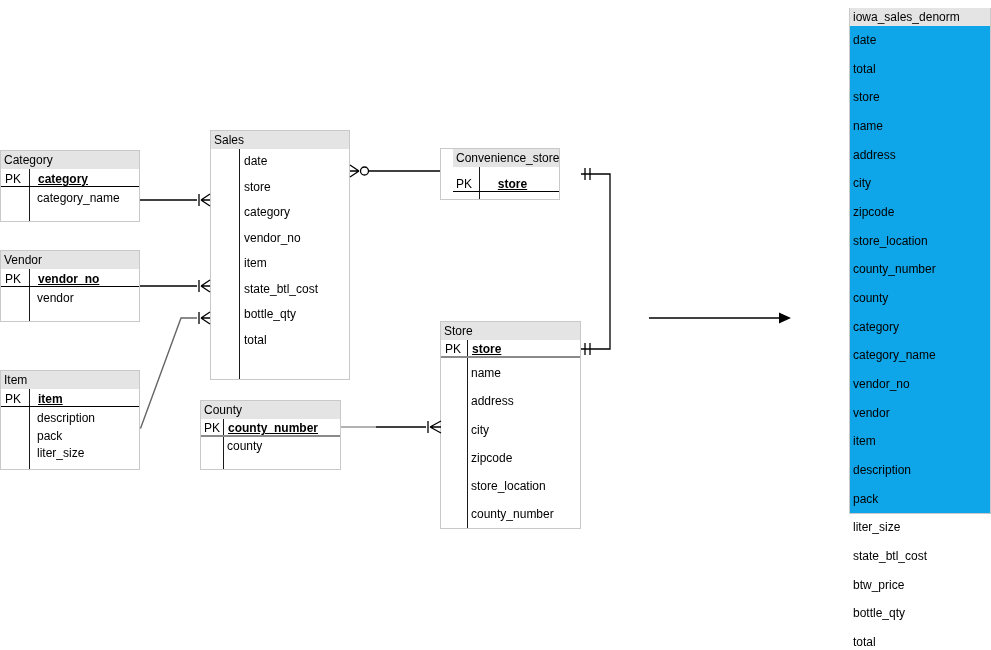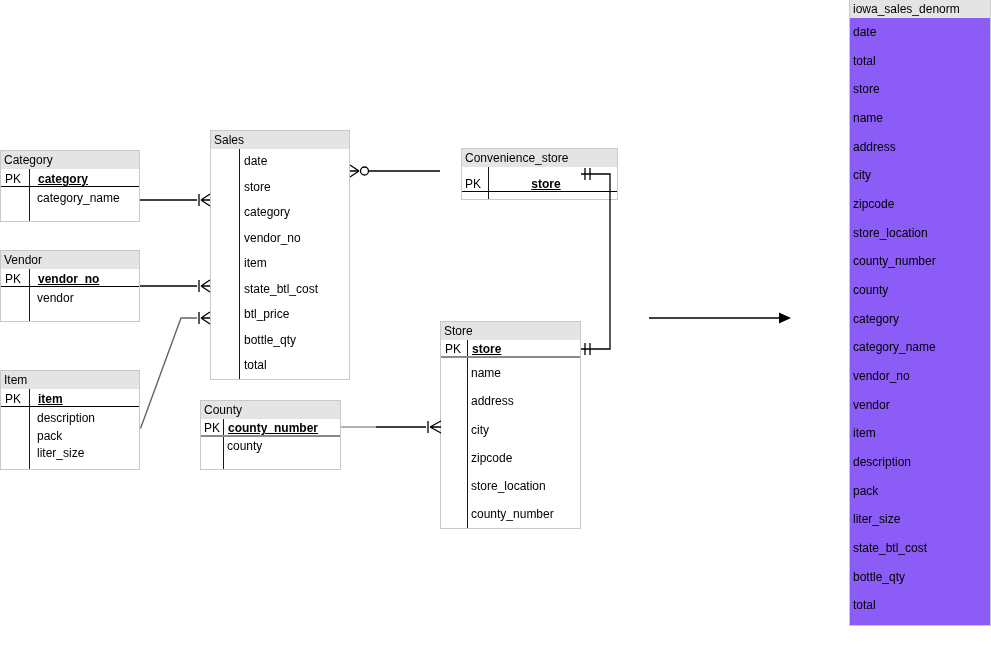--- a/index.html
+++ b/index.html
@@ -55,27 +55,27 @@
   #t-store .pk-field { padding-left:4px; }
   #t-store .f-row { height:28.3px; line-height:28.3px; padding-left:30px; }
   #t-store .f-rows { padding-top:1px; }
 
   
   #t-category { left:0;   top:150px; width:140px; height:72px; }
   #t-vendor   { left:0;   top:250px; width:140px; height:72px; }
   #t-item     { left:0;   top:370px; width:140px; height:100px; }
   #t-sales    { left:210px; top:130px; width:140px; height:250px; }
   #t-county   { left:200px; top:400px; width:141px; height:70px; }
-  #t-cstore   { left:461px; top:148px; width:157px; height:52px; }
+  #t-cstore   { left:440px; top:148px; width:120px; height:52px;padding-left:12px; }
   #t-store    { left:440px; top:321px; width:141px; height:208px; }
 
   
   #denorm {
-    position:absolute; left:849px; top:0; width:142px; height:626px;
-    box-sizing:border-box; border:1px solid #c9c9c9; border-top:0; background:#8b5cf6;
+    position:absolute; left:849px; top:8px; width:142px; height:506px;
+    box-sizing:border-box; border:1px solid #c9c9c9; border-top:0; background:#0ea5e9;
   }
   #denorm .t-title { padding-left:3px; }
   #denorm .d-row { height:28.68px; line-height:28.68px; padding-left:3px; white-space:nowrap; }
 
   #rel-overlay { position:absolute; left:0; top:0; pointer-events:none; }
 </style>
 </head>
 <body>
 
 <div id="canvas">
@@ -128,21 +128,20 @@
     <div class="t-title">Sales</div>
     <div class="t-body">
       <div class="pk-divider"></div>
       <div class="f-rows">
           <div class="f-row">date</div>
           <div class="f-row">store</div>
           <div class="f-row">category</div>
           <div class="f-row">vendor_no</div>
           <div class="f-row">item</div>
           <div class="f-row">state_btl_cost</div>
-          <div class="f-row">btl_price</div>
           <div class="f-row">bottle_qty</div>
           <div class="f-row">total</div>
         </div>
     </div>
   </div>
 
   <div class="etable" id="t-county">
     <div class="t-title">County</div>
     <div class="t-body">
       <div class="pk-divider"></div>
@@ -202,20 +201,21 @@
         <div class="d-row">county</div>
         <div class="d-row">category</div>
         <div class="d-row">category_name</div>
         <div class="d-row">vendor_no</div>
         <div class="d-row">vendor</div>
         <div class="d-row">item</div>
         <div class="d-row">description</div>
         <div class="d-row">pack</div>
         <div class="d-row">liter_size</div>
         <div class="d-row">state_btl_cost</div>
+        <div class="d-row">btw_price</div>
         <div class="d-row">bottle_qty</div>
         <div class="d-row">total</div>
       </div>
   </div>
 
   <svg id="rel-overlay" width="991" height="650" viewBox="0 0 991 650">
 
     <g stroke="#000" stroke-width="1.3" fill="none">
       <line x1="140" y1="200" x2="197" y2="200"></line>
       <line x1="199" y1="194" x2="199" y2="206"></line>

